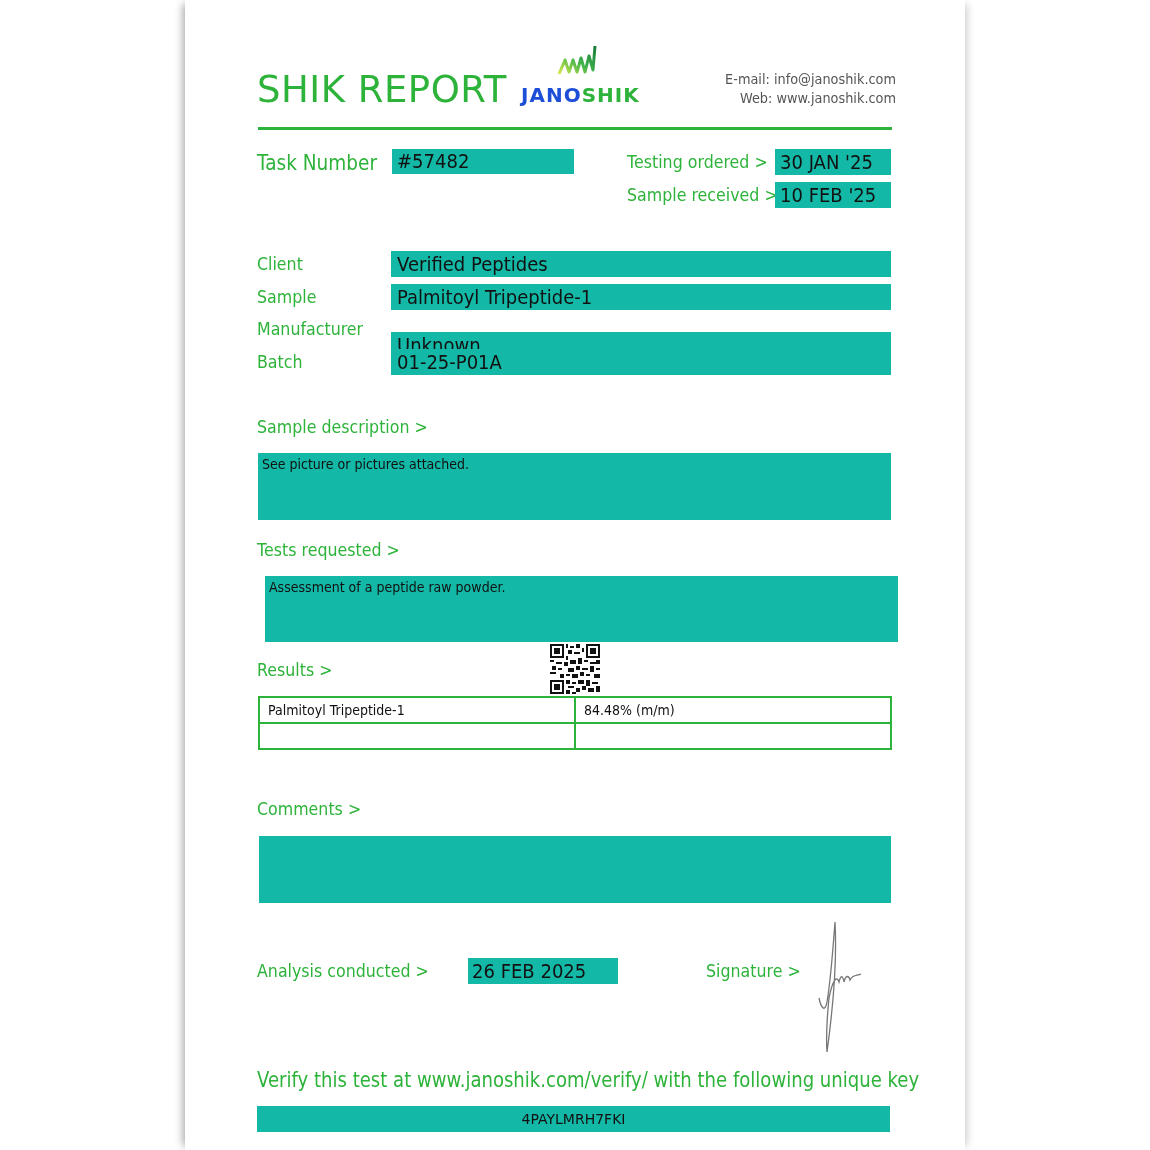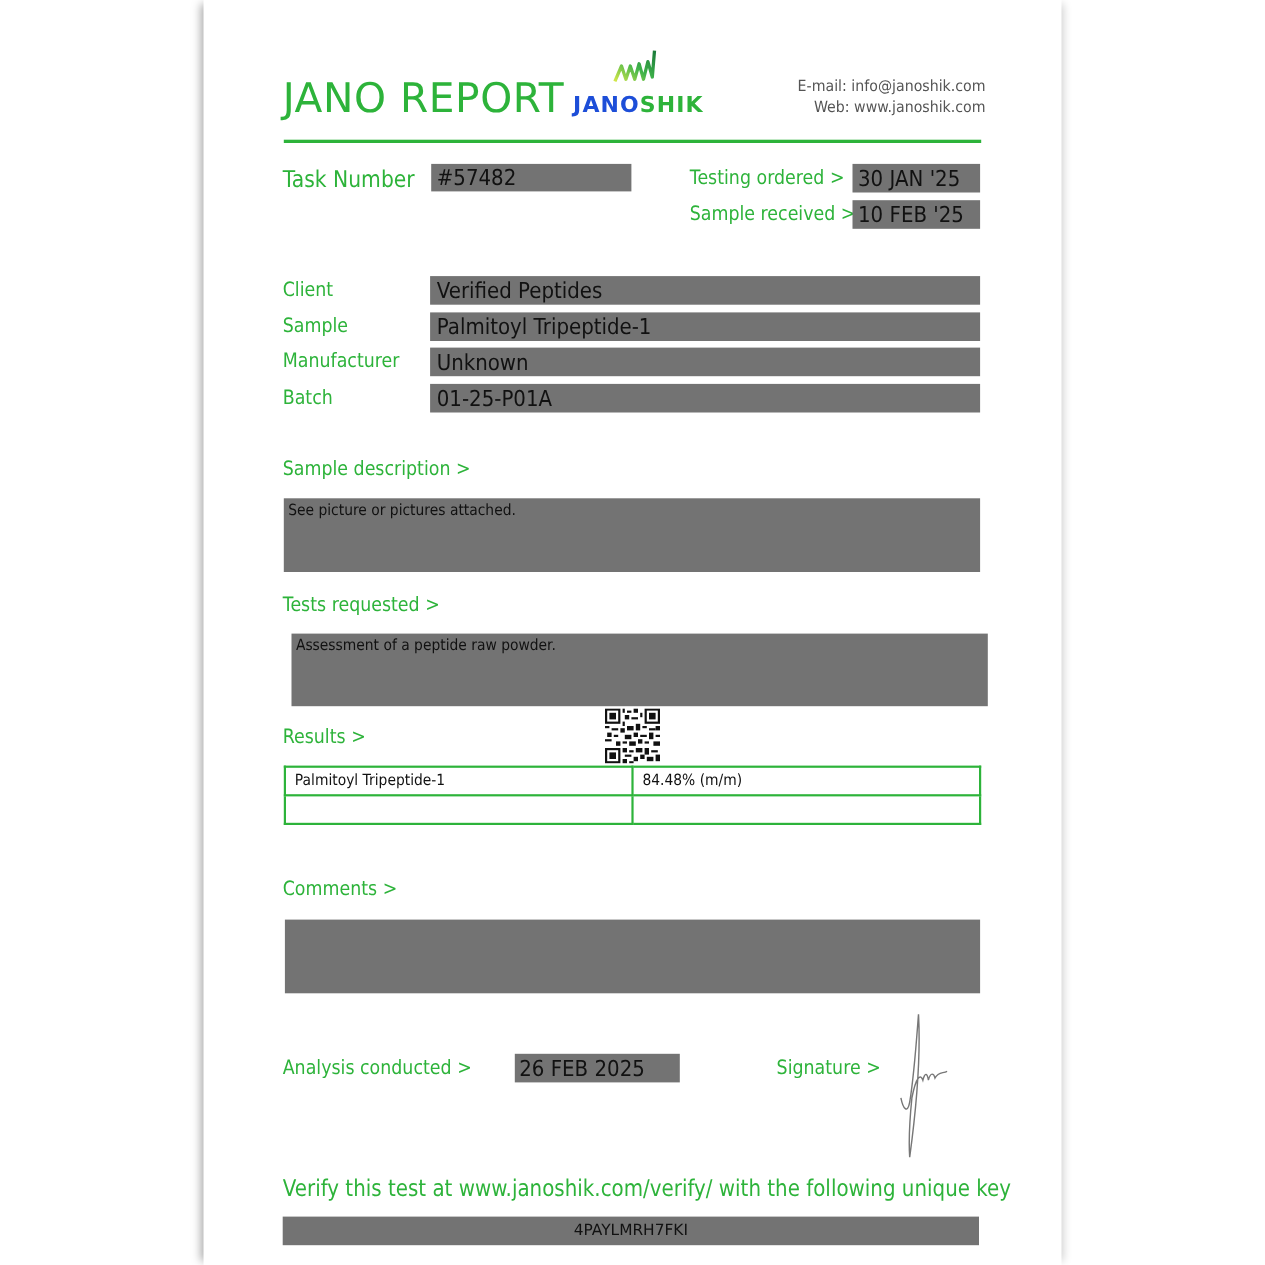--- a/index.html
+++ b/index.html
@@ -5,36 +5,36 @@
   html, body { margin: 0; padding: 0; }
   body {
     width: 1150px; height: 1150px; background: #ffffff; position: relative; overflow: hidden;
     font-family: "DejaVu Sans", sans-serif;
   }
   .page {
     position: absolute; left: 185px; top: 0; width: 780px; height: 1150px; background: #fff;
     box-shadow: -6px 0 8px -4px rgba(0,0,0,0.35), 6px 0 8px -4px rgba(0,0,0,0.2);
   }
   .abs { position: absolute; }
-  .box { background: #737373; }
+  .box { background: #14b8a6; }
   .title { font-family: "DejaVu Sans", sans-serif; font-size: 37px; letter-spacing: 0.5px; color: #2db33a; }
   .lbl { font-family: "DejaVu Sans", sans-serif; font-size: 18px; color: #2db33a; transform: scaleX(0.88); transform-origin: left center; white-space: nowrap; }
   .val { font-family: "DejaVu Sans", sans-serif; font-size: 20px; color: #111; transform: scaleX(0.9); transform-origin: left center; white-space: nowrap; }
   .small { font-family: "DejaVu Sans", sans-serif; font-size: 14px; color: #111; transform: scaleX(0.9); transform-origin: left center; white-space: nowrap; }
   .contact { font-family: "DejaVu Sans", sans-serif; font-size: 14px; color: #555; text-align: right; line-height: 19px; transform: scaleX(0.92); transform-origin: right center; }
   table.results { border-collapse: collapse; position: absolute; left: 73px; top: 696px; width: 634px; }
   table.results td { border: 2px solid #2db33a; height: 24px; padding: 0 8px; font-size: 14px; color: #111; width: 50%; }
   table.results td span { display: inline-block; transform: scaleX(0.9); transform-origin: left center; white-space: nowrap; }
 </style>
 </head>
 <body>
 
 <div class="page">
 
-  <div class="abs title" style="left:72px; top:68px;">JANO REPORT</div>
+  <div class="abs title" style="left:72px; top:68px;">SHIK REPORT</div>
 
   <div class="abs" style="left:336px; top:40px; width:112px; height:70px;">
     <svg width="112" height="40" viewBox="0 0 112 40" style="position:absolute; left:0; top:0;">
       <defs>
         <linearGradient id="lg" x1="0" y1="1" x2="1" y2="0">
           <stop offset="0" stop-color="#d6e84a"></stop>
           <stop offset="0.5" stop-color="#3fb34a"></stop>
           <stop offset="1" stop-color="#1a7a3a"></stop>
         </linearGradient>
       </defs>
@@ -71,21 +71,21 @@
   <div class="abs box" style="left:206px; top:251px; width:500px; height:26px;">
     <div class="val" style="position:absolute; left:6px; top:1px;">Verified Peptides</div>
   </div>
 
   <div class="abs lbl" style="left:72px; top:286px;">Sample</div>
   <div class="abs box" style="left:206px; top:284px; width:500px; height:26px;">
     <div class="val" style="position:absolute; left:6px; top:1px;">Palmitoyl Tripeptide-1</div>
   </div>
 
   <div class="abs lbl" style="left:72px; top:318px;">Manufacturer</div>
-  <div class="abs box" style="left:206px; top:316px; width:500px; height:26px;">
+  <div class="abs box" style="left:206px; top:332px; width:500px; height:26px;">
     <div class="val" style="position:absolute; left:6px; top:1px;">Unknown</div>
   </div>
 
   <div class="abs lbl" style="left:72px; top:351px;">Batch</div>
   <div class="abs box" style="left:206px; top:349px; width:500px; height:26px;">
     <div class="val" style="position:absolute; left:6px; top:1px;">01-25-P01A</div>
   </div>
 
   <div class="abs lbl" style="left:72px; top:416px;">Sample description &gt;</div>
   <div class="abs box" style="left:73px; top:453px; width:633px; height:67px;">

